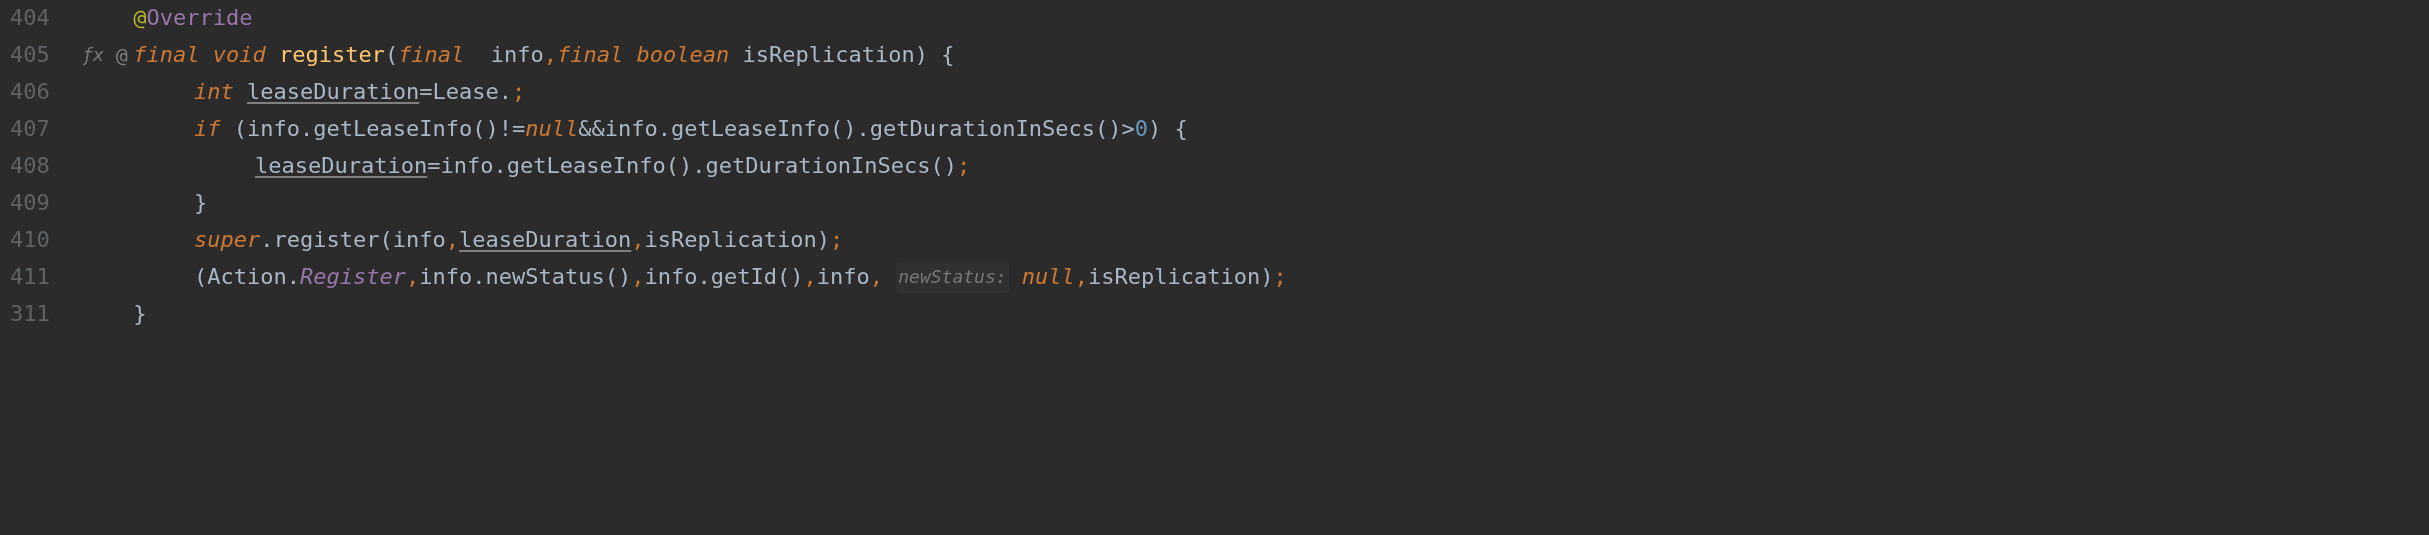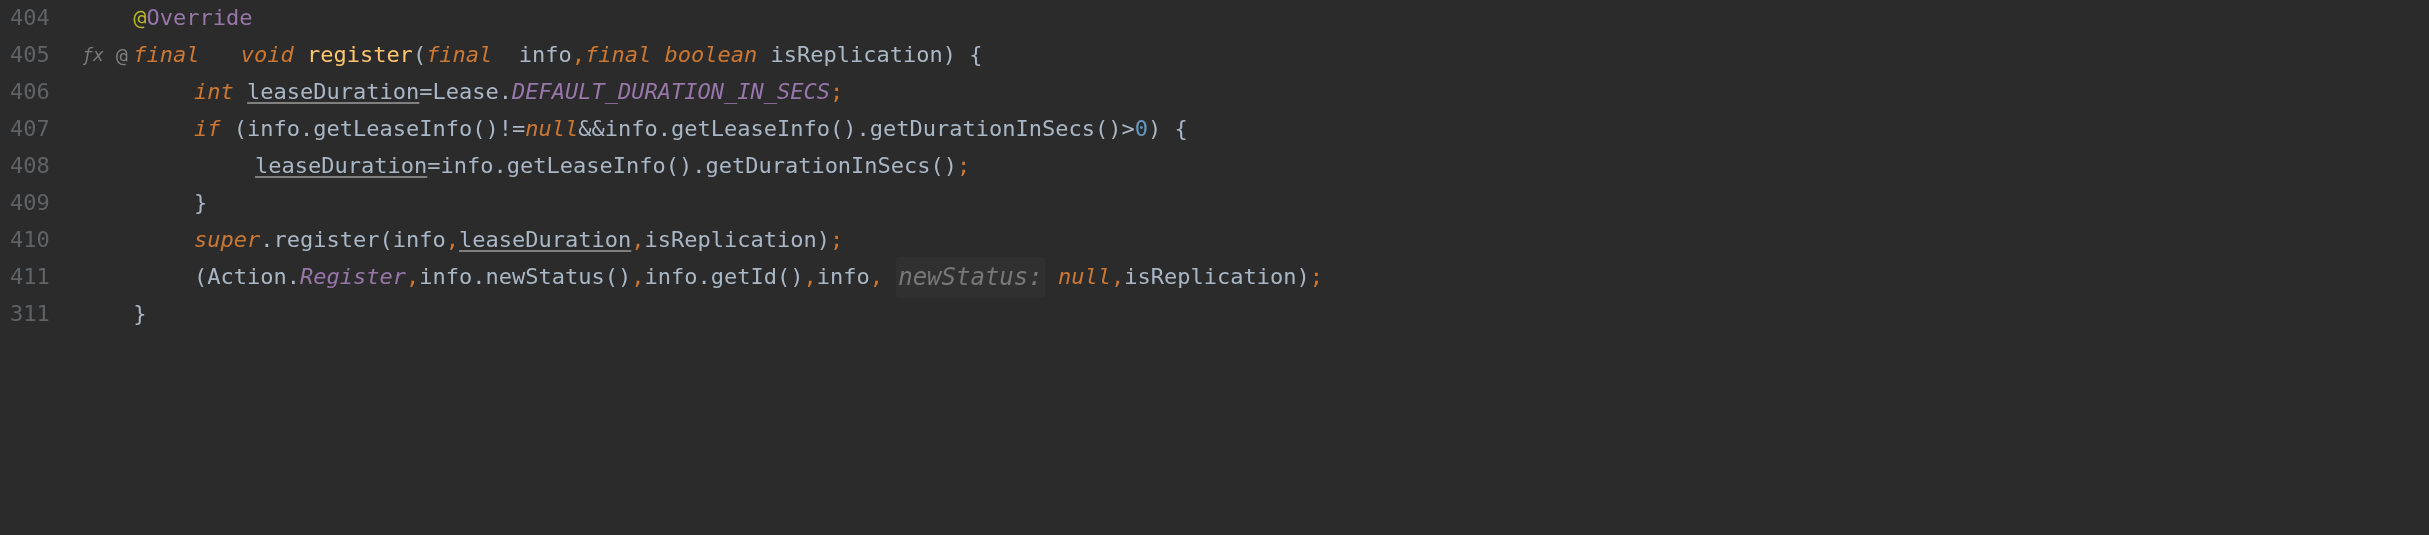--- a/index.html
+++ b/index.html
@@ -43,42 +43,42 @@
     flex: 1;
   }
   .line { height: 37px; display: flex; align-items: center; }
   .indent1 { padding-left: 1.6ch; }
   .indent2 { padding-left: 6.2ch; }
   .indent3 { padding-left: 10.8ch; }
 
   .annotation-at { color: #bbb529; }
   .override-text { color: #9876aa; }
   .kw-public { color: #cc7832; font-style: italic; }
-  .kw-void { color: #cc7832; font-style: italic; margin-left: 28px; }
+  .kw-void { color: #cc7832; font-style: italic; }
   .kw-final { color: #cc7832; font-style: italic; }
   .kw-boolean { color: #cc7832; font-style: italic; }
   .kw-int { color: #cc7832; font-style: italic; }
   .kw-null { color: #cc7832; font-style: italic; }
   .kw-if { color: #cc7832; font-style: italic; }
   .kw-super { color: #cc7832; font-style: italic; }
   .method-decl { color: #ffc66d; }
   .type { color: #a9b7c6; }
   .class-name { color: #a9b7c6; }
   .param { color: #a9b7c6; }
   .var-underline { color: #a9b7c6; text-decoration: underline; text-decoration-color: #808080; text-underline-offset: 3px; }
   .static-field { color: #9876aa; font-style: italic; }
   .method-call { color: #a9b7c6; }
   .number { color: #6897bb; }
   .op { color: #a9b7c6; }
   .brace { color: #a9b7c6; }
   .paren { color: #a9b7c6; }
   .dot { color: #a9b7c6; }
   .semi { color: #cc7832; }
   .comma { color: #cc7832; }
-  .hint-param { color: #787878; font-size: 24px; background: rgba(120,120,120,0.08); padding: 0 2px; border-radius: 3px; font-style: italic; }
+  .hint-param { color: #787878; font-size: 18px; background: rgba(120,120,120,0.08); padding: 0 2px; border-radius: 3px; font-style: italic; }
   .enum-val { color: #9876aa; font-style: italic; }
 </style>
 </head>
 <body>
 
 <div class="editor">
   <div class="gutter">
     <div class="line">404</div>
     <div class="line">405</div>
     <div class="line">406</div>
@@ -126,21 +126,20 @@
       <span class="brace">{</span>
     </div>
 
     <div class="line indent2">
       <span class="kw-int">int</span>
         <span>&nbsp;</span>
       <span class="var-underline">leaseDuration</span>
       <span class="op"> = </span>
       <span class="class-name">Lease</span>
         <span class="dot">.</span>
-        <span class="static-field">DEFAULT_DURATION_IN_SECS</span>
         <span class="semi">;</span>
     </div>
 
     <div class="line indent2">
       <span class="kw-if">if</span>
         <span>&nbsp;</span>
         <span class="paren">(</span>
         <span class="param">info</span>
         <span class="dot">.</span>
         <span class="method-call">getLeaseInfo</span>

